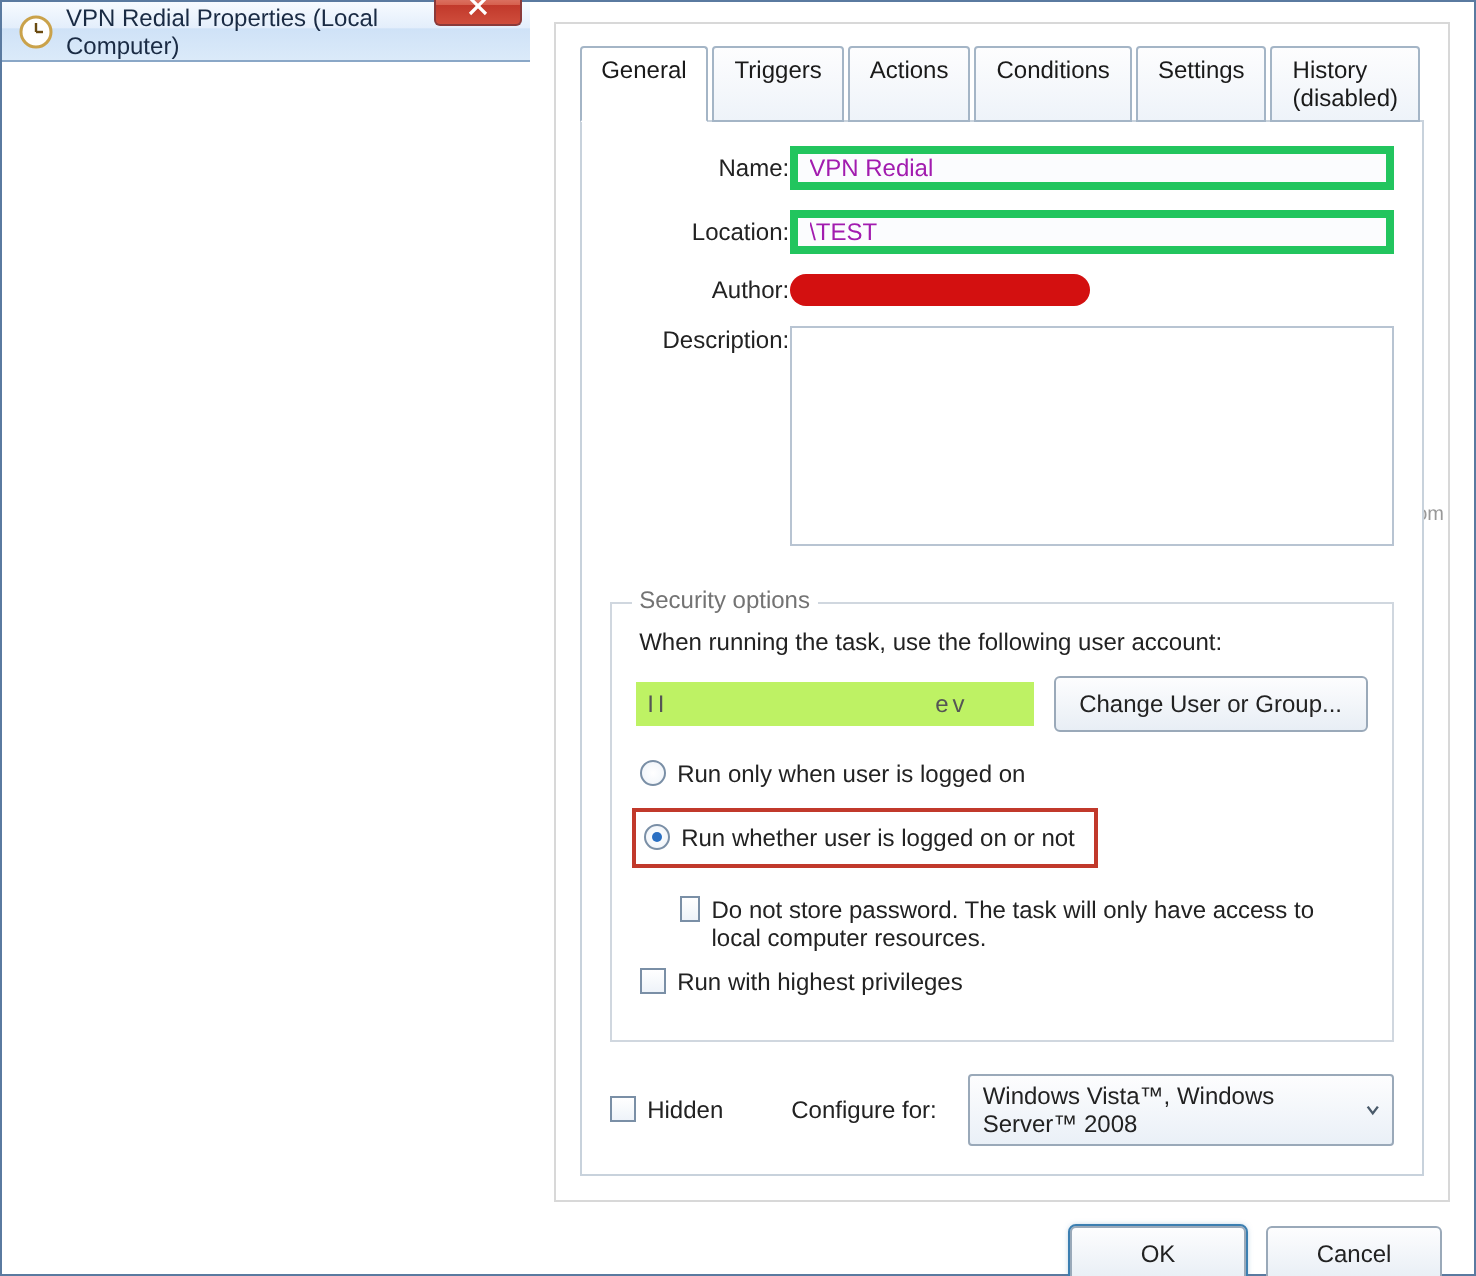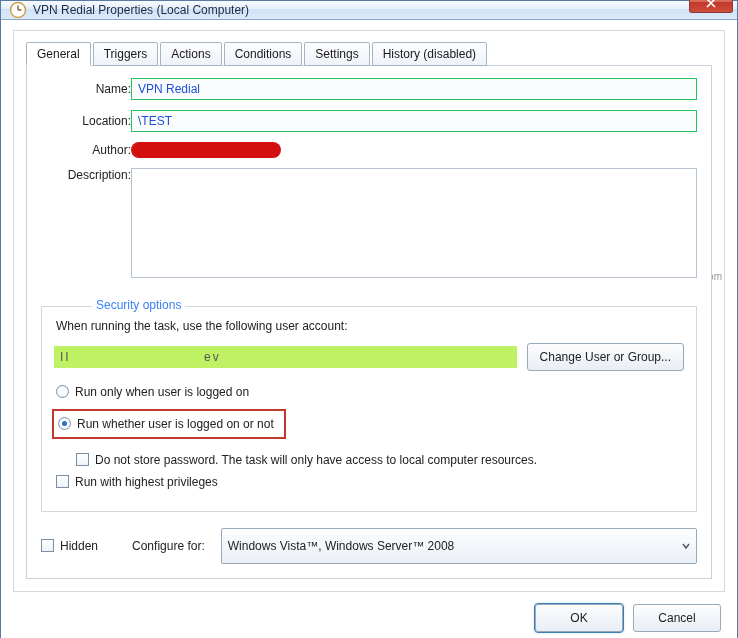--- a/index.html
+++ b/index.html
@@ -1,36 +1,36 @@
 <!DOCTYPE html>
 <html><head>
 <meta charset="utf-8">
 <style>
   * { box-sizing: border-box; font-family: "Segoe UI", Tahoma, sans-serif; font-size: 12px; }
   body { margin: 0; background: #fff; width: 738px; height: 638px; overflow: hidden; }
-  .window { width: 738px; height: 638px; border: 1px solid #5a7aa0; background: #fff; display: flex; flex-direction: column; }
+  .window { width: 738px; height: 638px; border: 1px solid #5a7aa0; background: #fff; display: flex; flex-direction: row; }
   .titlebar { height: 30px; background: linear-gradient(to bottom, #f7fbff 0%, #e3eefb 45%, #cfe2f7 46%, #dbeaf9 100%); display: flex; align-items: center; border-bottom: 1px solid #8aa7c7; position: relative; }
   .titlebar .icon-wrap { width: 18px; height: 18px; margin: 0 6px 0 8px; }
   .title-text { color: #1a2b44; flex: 1; }
   .close-btn { width: 44px; height: 20px; margin-right: 4px; margin-top: -8px; align-self: flex-start; border: 1px solid #8a3a3a; border-top: none; border-radius: 0 0 3px 3px; background: linear-gradient(to bottom, #e79b91 0%, #d6614f 49%, #c1392b 50%, #cf4d3c 100%); display: flex; align-items: center; justify-content: center; }
   .close-btn svg { width: 10px; height: 10px; }
   .client { flex: 1; background: #fff; padding: 10px 12px 12px 12px; display: flex; flex-direction: column; }
   .content-frame { flex: 1; border: 1px solid #d8d8d8; background: #fff; padding: 10px 12px 12px 12px; display: flex; flex-direction: column; position: relative; }
   .tabs { display: flex; margin-bottom: 0; position: relative; top: 1px; z-index: 2; }
   .tab { padding: 4px 10px; border: 1px solid #a4b5c6; background: linear-gradient(to bottom,#fdfdfe,#eef3f9); margin-right: 2px; border-radius: 2px 2px 0 0; color: #1a1a1a; cursor: default; }
   .tab.active { background: #fff; border-bottom-color: #fff; position: relative; }
   .tab-body { border: 1px solid #c8d2dc; background: #fff; padding: 12px 14px 14px 14px; flex: 1; display: flex; flex-direction: column; position: relative; z-index: 1; }
   .form-row { display: flex; align-items: center; margin-bottom: 10px; }
   .form-row.top { align-items: flex-start; }
   .form-label { width: 90px; color: #222; text-align: right; }
-  .text-input { flex: 1; height: 22px; border: 1px solid #22c55e; background: #fbfcfe; padding: 2px 6px; color: #1d4ed8; }
+  .text-input { flex: 1; height: 22px; border: 4px solid #22c55e; background: #fbfcfe; padding: 2px 6px; color: #a21caf; }
   .textarea { flex: 1; height: 110px; border: 1px solid #b8c4d2; background: #fff; padding: 4px 6px; resize: none; }
   .author-redact { display: inline-block; width: 150px; height: 16px; background: #d31010; border-radius: 8px; }
   .fieldset { margin-top: 18px; border: 1px solid #d0d7df; padding: 12px 12px 14px 12px; position: relative; }
-  .fieldset .legend { position: absolute; top: -9px; left: 10px; background: #fff; padding: 0 4px; color: #3b82f6; margin-left: 40px; }
+  .fieldset .legend { position: absolute; top: -9px; left: 10px; background: #fff; padding: 0 4px; color: #737373; }
   .sec-text { margin: 0 0 10px 2px; color: #222; }
   .acct-row { display: flex; align-items: center; gap: 10px; margin-bottom: 14px; }
   .acct-display { flex: 1; height: 22px; border: none; background: #bef264; color: #555; padding: 2px 6px; letter-spacing: 2px; }
   .btn { height: 28px; padding: 0 12px; border: 1px solid #9aa9b9; border-radius: 3px; background: linear-gradient(to bottom,#fdfdfe,#e8eef5); color: #222; cursor: default; }
   .radio-row, .check-row { display: flex; margin: 4px 0 8px 2px; gap: 6px; color: #222; }
   .radio-outer { width: 13px; height: 13px; border: 1px solid #7a8fa6; border-radius: 50%; display: flex; align-items: center; justify-content: center; background: radial-gradient(#fff,#eef3f9); }
   .radio-outer.sel::after { content: ""; width: 5px; height: 5px; background: #2a6fc2; border-radius: 50%; }
   .checkbox { width: 13px; height: 13px; border: 1px solid #7a8fa6; background: linear-gradient(to bottom,#fff,#eef3f9); }
   .highlight-box { border: 2px solid #c1392b; display: inline-flex; align-items: center; padding: 6px 10px 6px 4px; margin: 2px 0 10px -2px; gap: 6px; }
   .indent { margin-left: 22px; }

